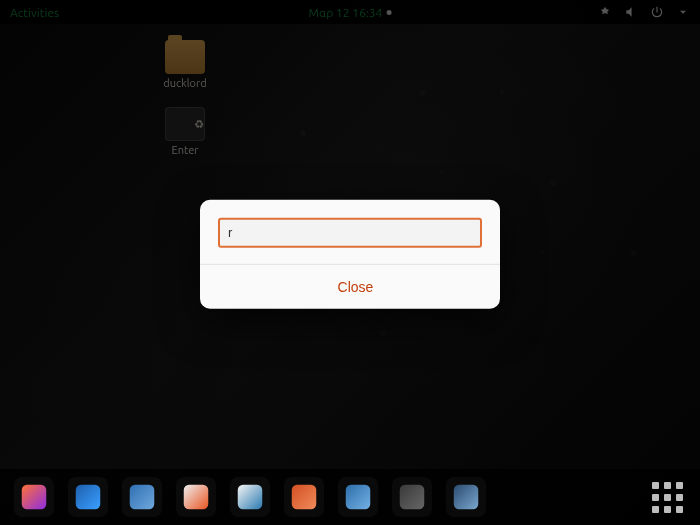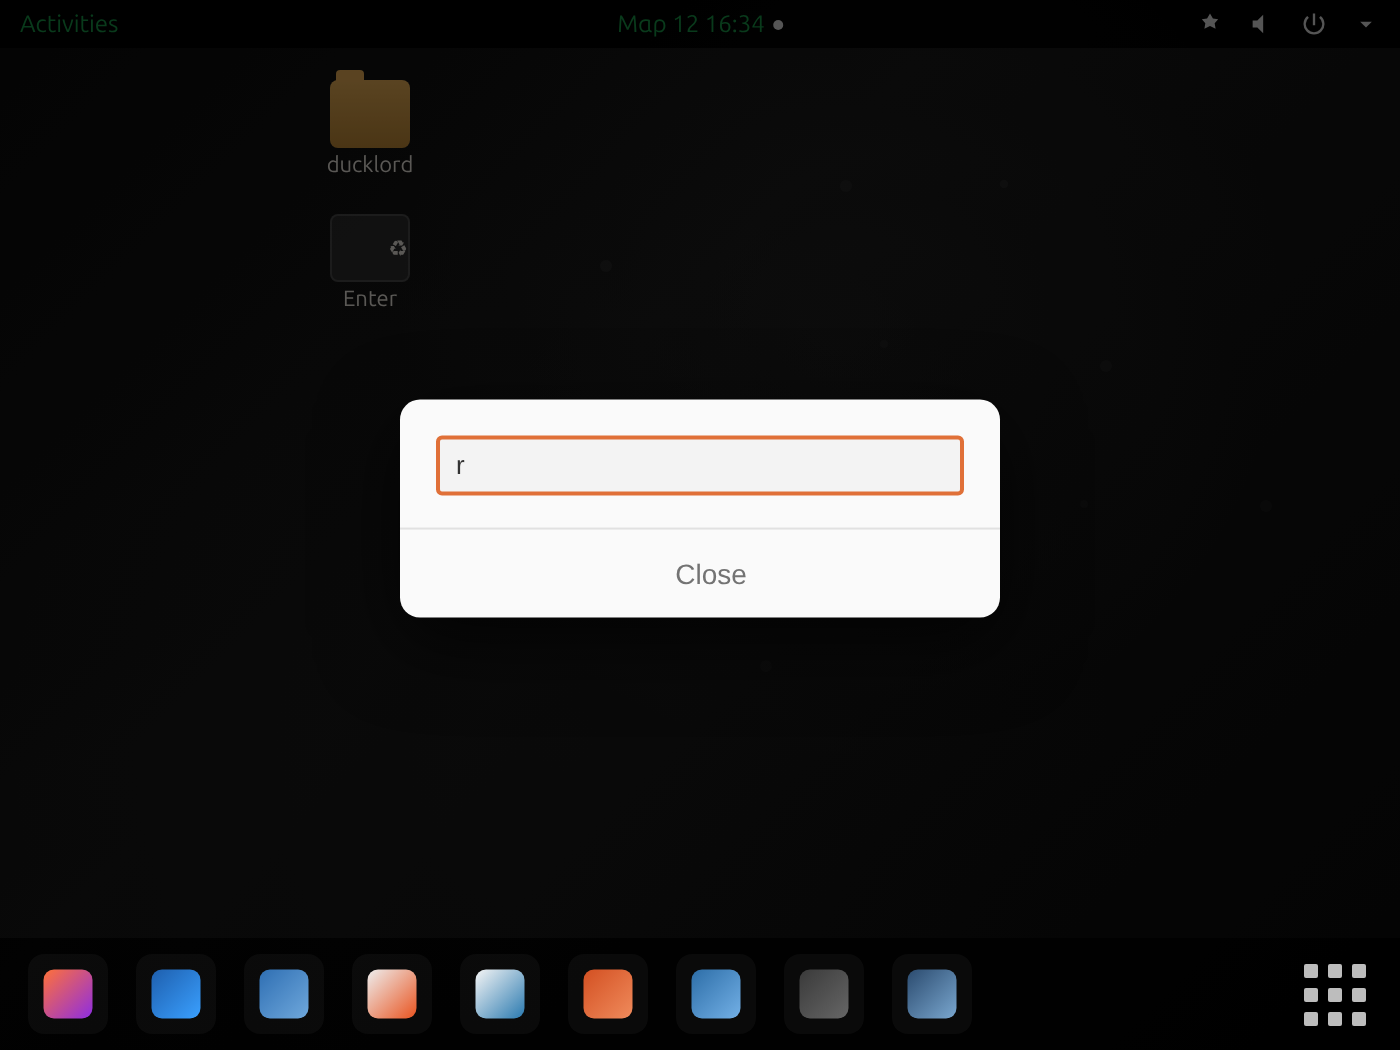--- a/index.html
+++ b/index.html
@@ -63,21 +63,21 @@
   .dialog-title { font-size:14px; color:#333; margin-bottom:12px; }
   .cmd-input {
     width:100%; height:30px; padding:4px 8px;
     border:2px solid #e07038; border-radius:3px;
     background:#f3f3f3; font-size:13px; color:#333;
     outline:none;
   }
   .dialog-footer { border-top:1px solid #e1e1e1; }
   .close-btn {
     width:100%; height:44px; background:transparent; border:none;
-    font-size:14px; color:#737373; cursor:pointer;padding-left:11px;
+    font-size:14px; color:#c2410c; cursor:pointer;padding-left:11px;
   }
 
   
   .dock {
     position:absolute; left:0; right:0; bottom:0; height:56px;
     background: rgba(0,0,0,0.78);
     display:flex; align-items:center; justify-content:center; gap:14px;
     padding:0 14px;
   }
   .dock-spacer { flex:1; }

